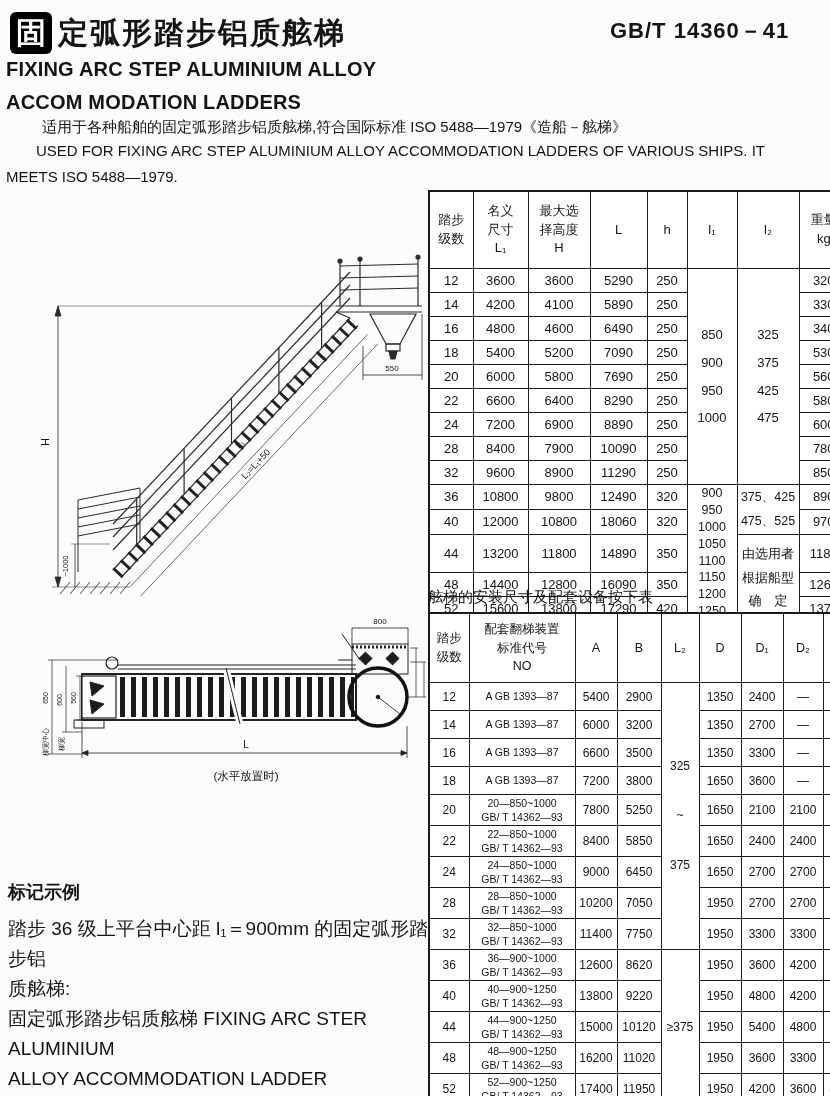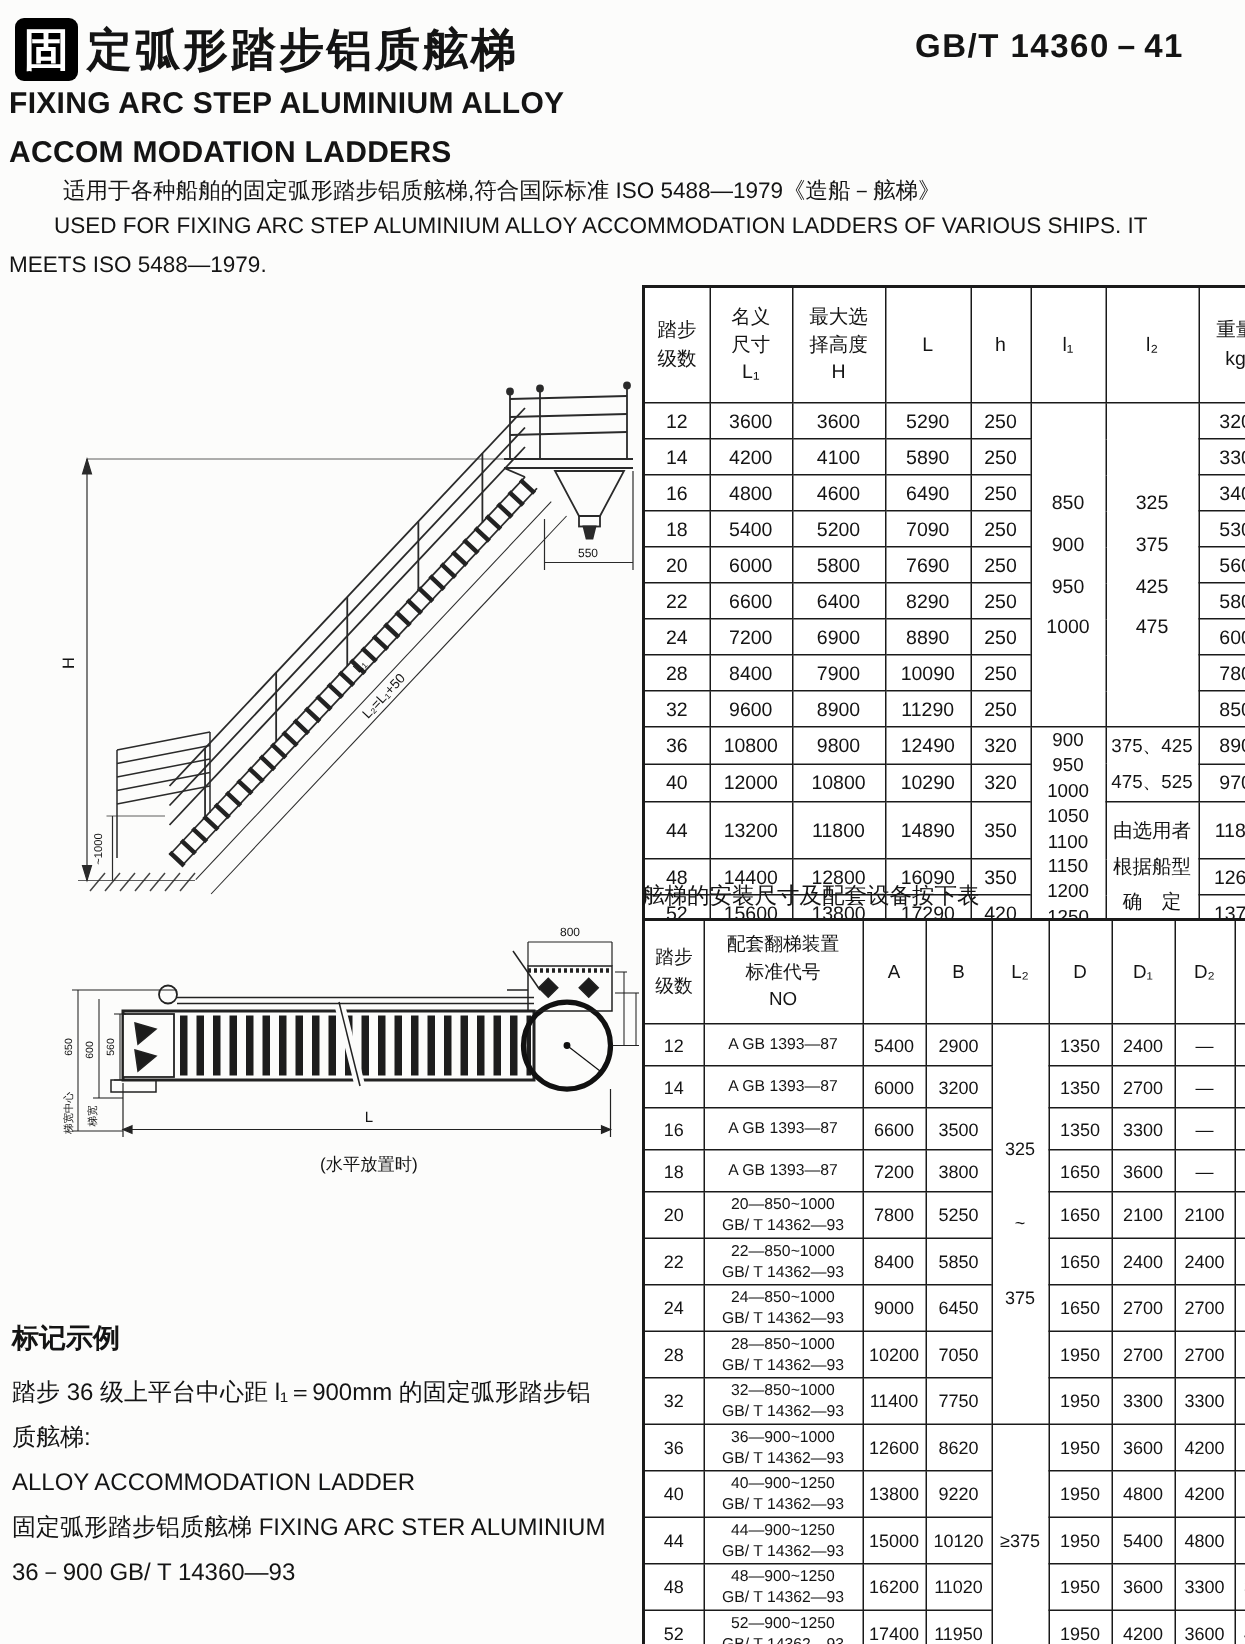--- a/index.html
+++ b/index.html
@@ -37,21 +37,21 @@
   .t1 .g3{line-height:1.8;}
   .t2 .hd td{height:68px;line-height:1.5;font-size:12.5px;}
   .t2 td{font-size:12px;}
   .t2 .s td{height:27px;}
   .t2 .d td{height:30px;}
   .t2 .code{font-size:10.5px;line-height:1.35;}
   .t2 .l2a{line-height:4.1;}
   
   .example{position:absolute;left:8px;top:880px;width:428px;}
   .ex-h{font-size:18px;font-weight:bold;margin-bottom:10px;}
-  .ex-l{font-size:16px;line-height:30px;}
+  .ex-l{font-size:19px;line-height:30px;}
 </style>
 </head>
 <body>
 
 <div class="page">
 
   <div class="title-row">
     <div class="badge">固</div>
     <div class="title-cn">定弧形踏步铝质舷梯</div>
   </div>
@@ -322,21 +322,21 @@
 1200
 1250</td>
         <td rowspan="2" class="pre g2">375、425
 475、525</td>
         <td>890</td>
       </tr>
       <tr class="r">
         <td>40</td>
         <td>12000</td>
         <td>10800</td>
-        <td>10290</td>
+        <td>18060</td>
         <td>320</td>
         <td>970</td>
       </tr>
       <tr class="r">
         <td>44</td>
         <td>13200</td>
         <td>11800</td>
         <td>14890</td>
         <td>350</td>
         <td rowspan="3" class="pre g3">由选用者
@@ -549,18 +549,18 @@
         <td>4200</td>
       </tr>
     </tbody>
       </table>
   </div>
 
   <div class="example">
     <div class="ex-h">标记示例</div>
     <div class="ex-l">踏步 36 级上平台中心距 l₁＝900mm 的固定弧形踏步铝</div>
     <div class="ex-l">质舷梯:</div>
+    <div class="ex-l">固定弧形踏步铝质舷梯 FIXING ARC STER ALUMINIUM</div>
     <div class="ex-l">ALLOY ACCOMMODATION LADDER</div>
-    <div class="ex-l">固定弧形踏步铝质舷梯 FIXING ARC STER ALUMINIUM</div>
     <div class="ex-l">36－900 GB/ T 14360—93</div>
   </div>
 
 </div>
 
 </body></html>

